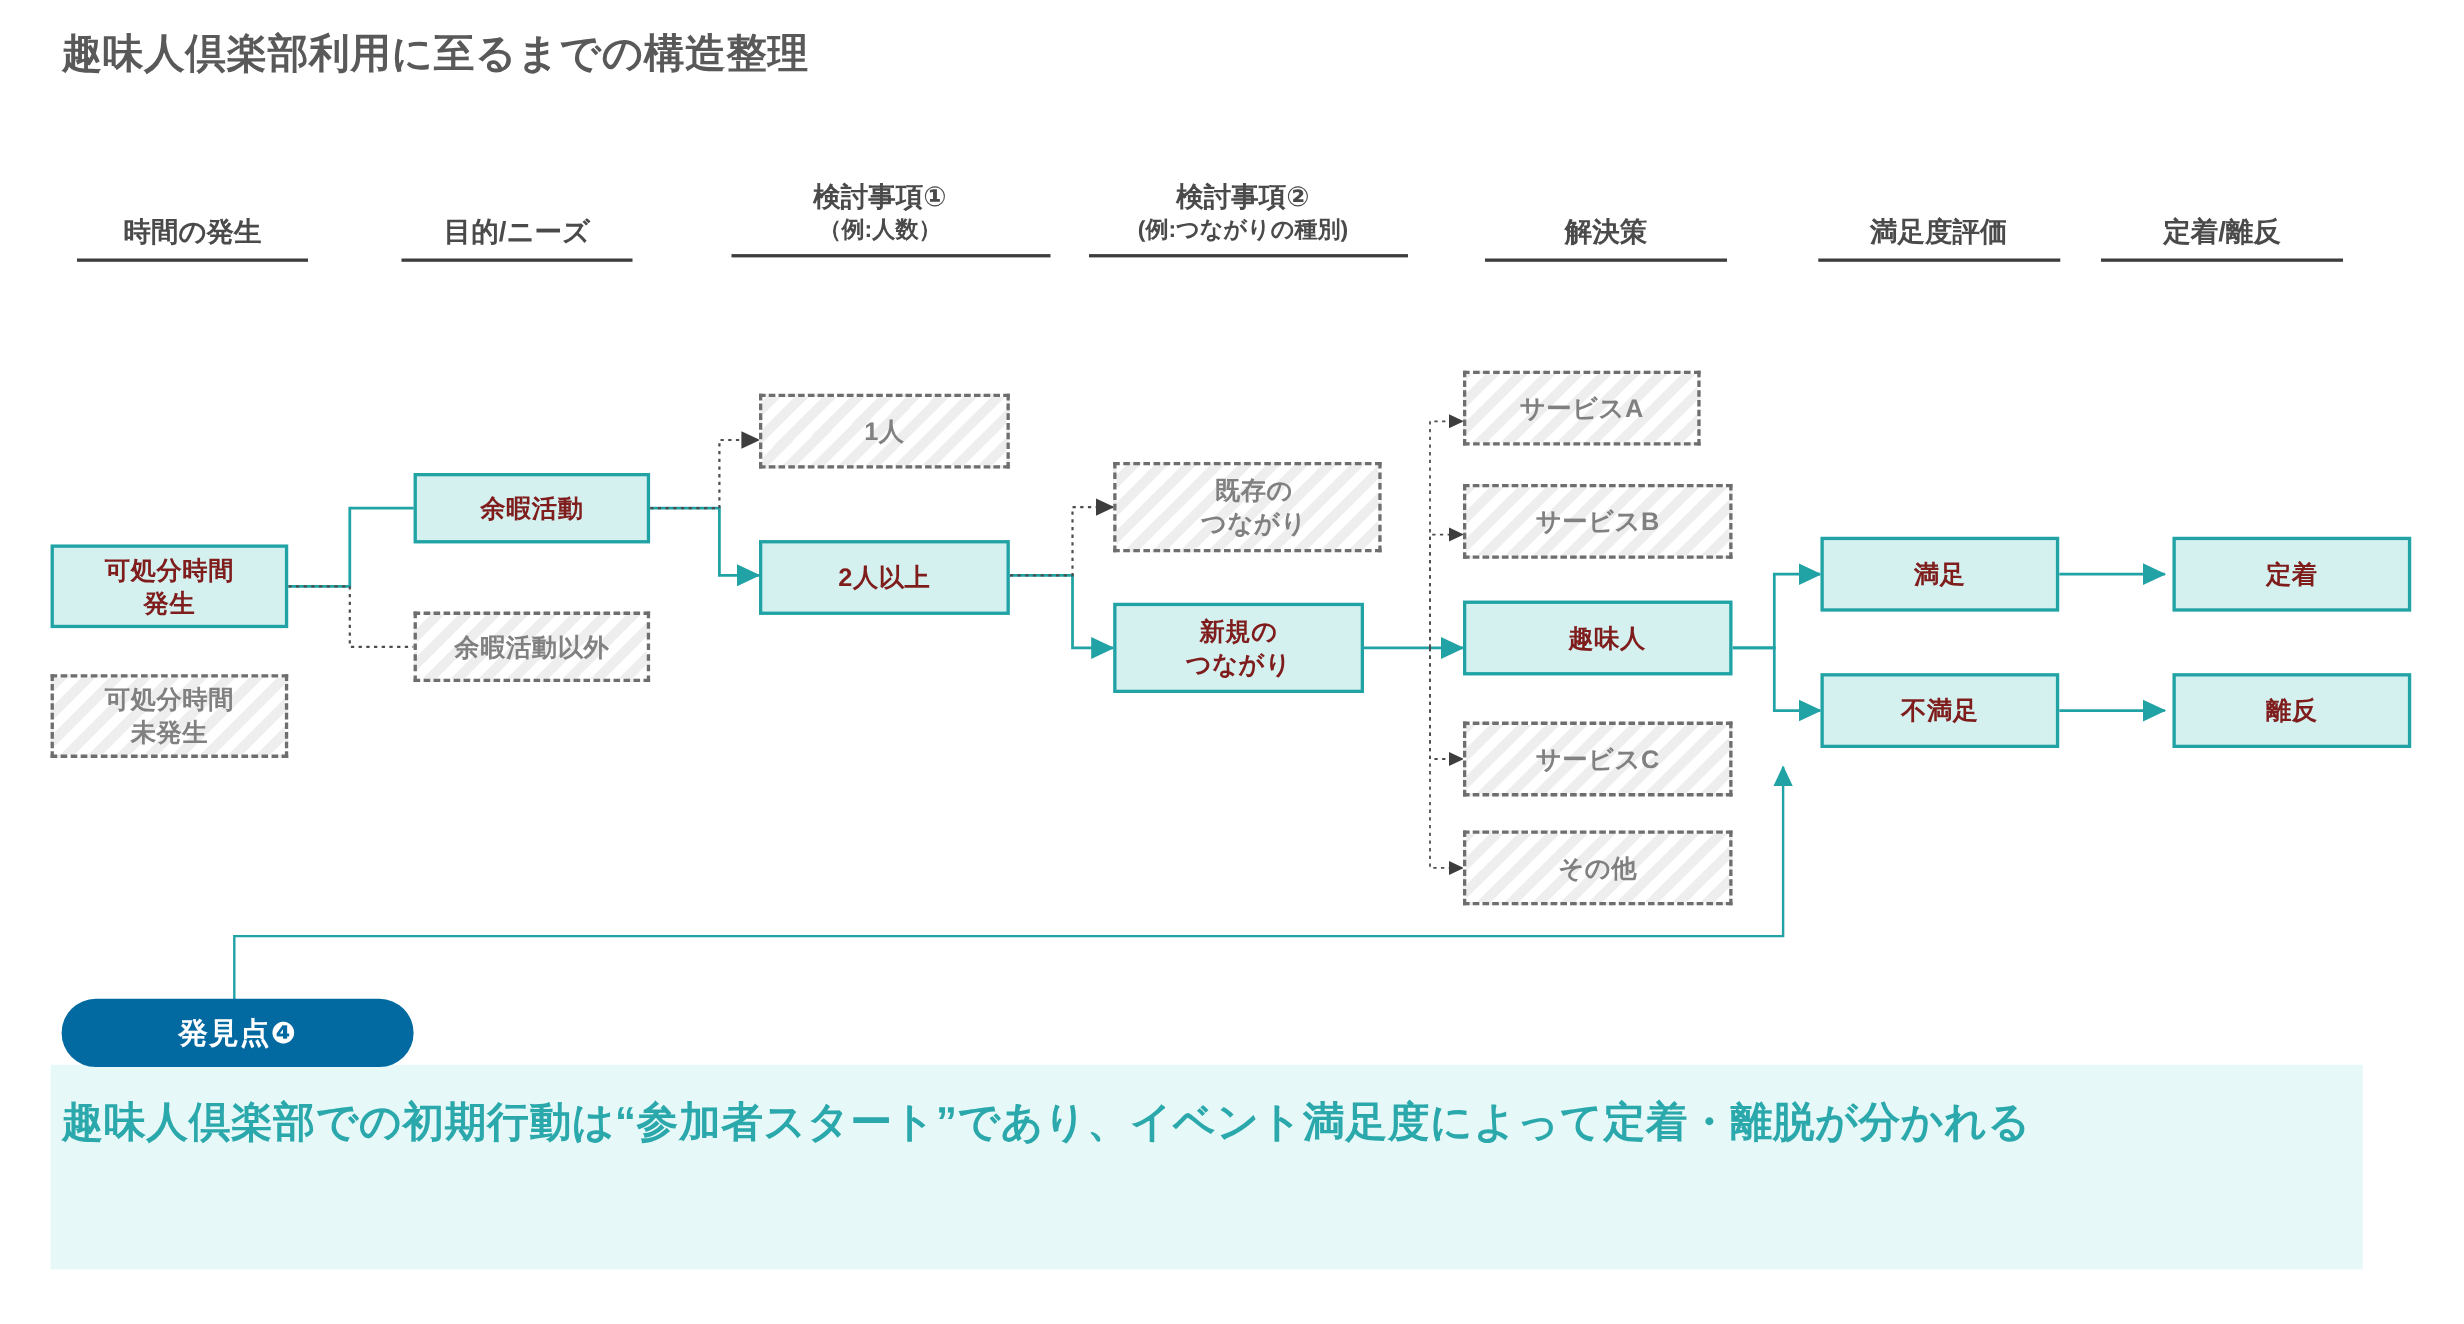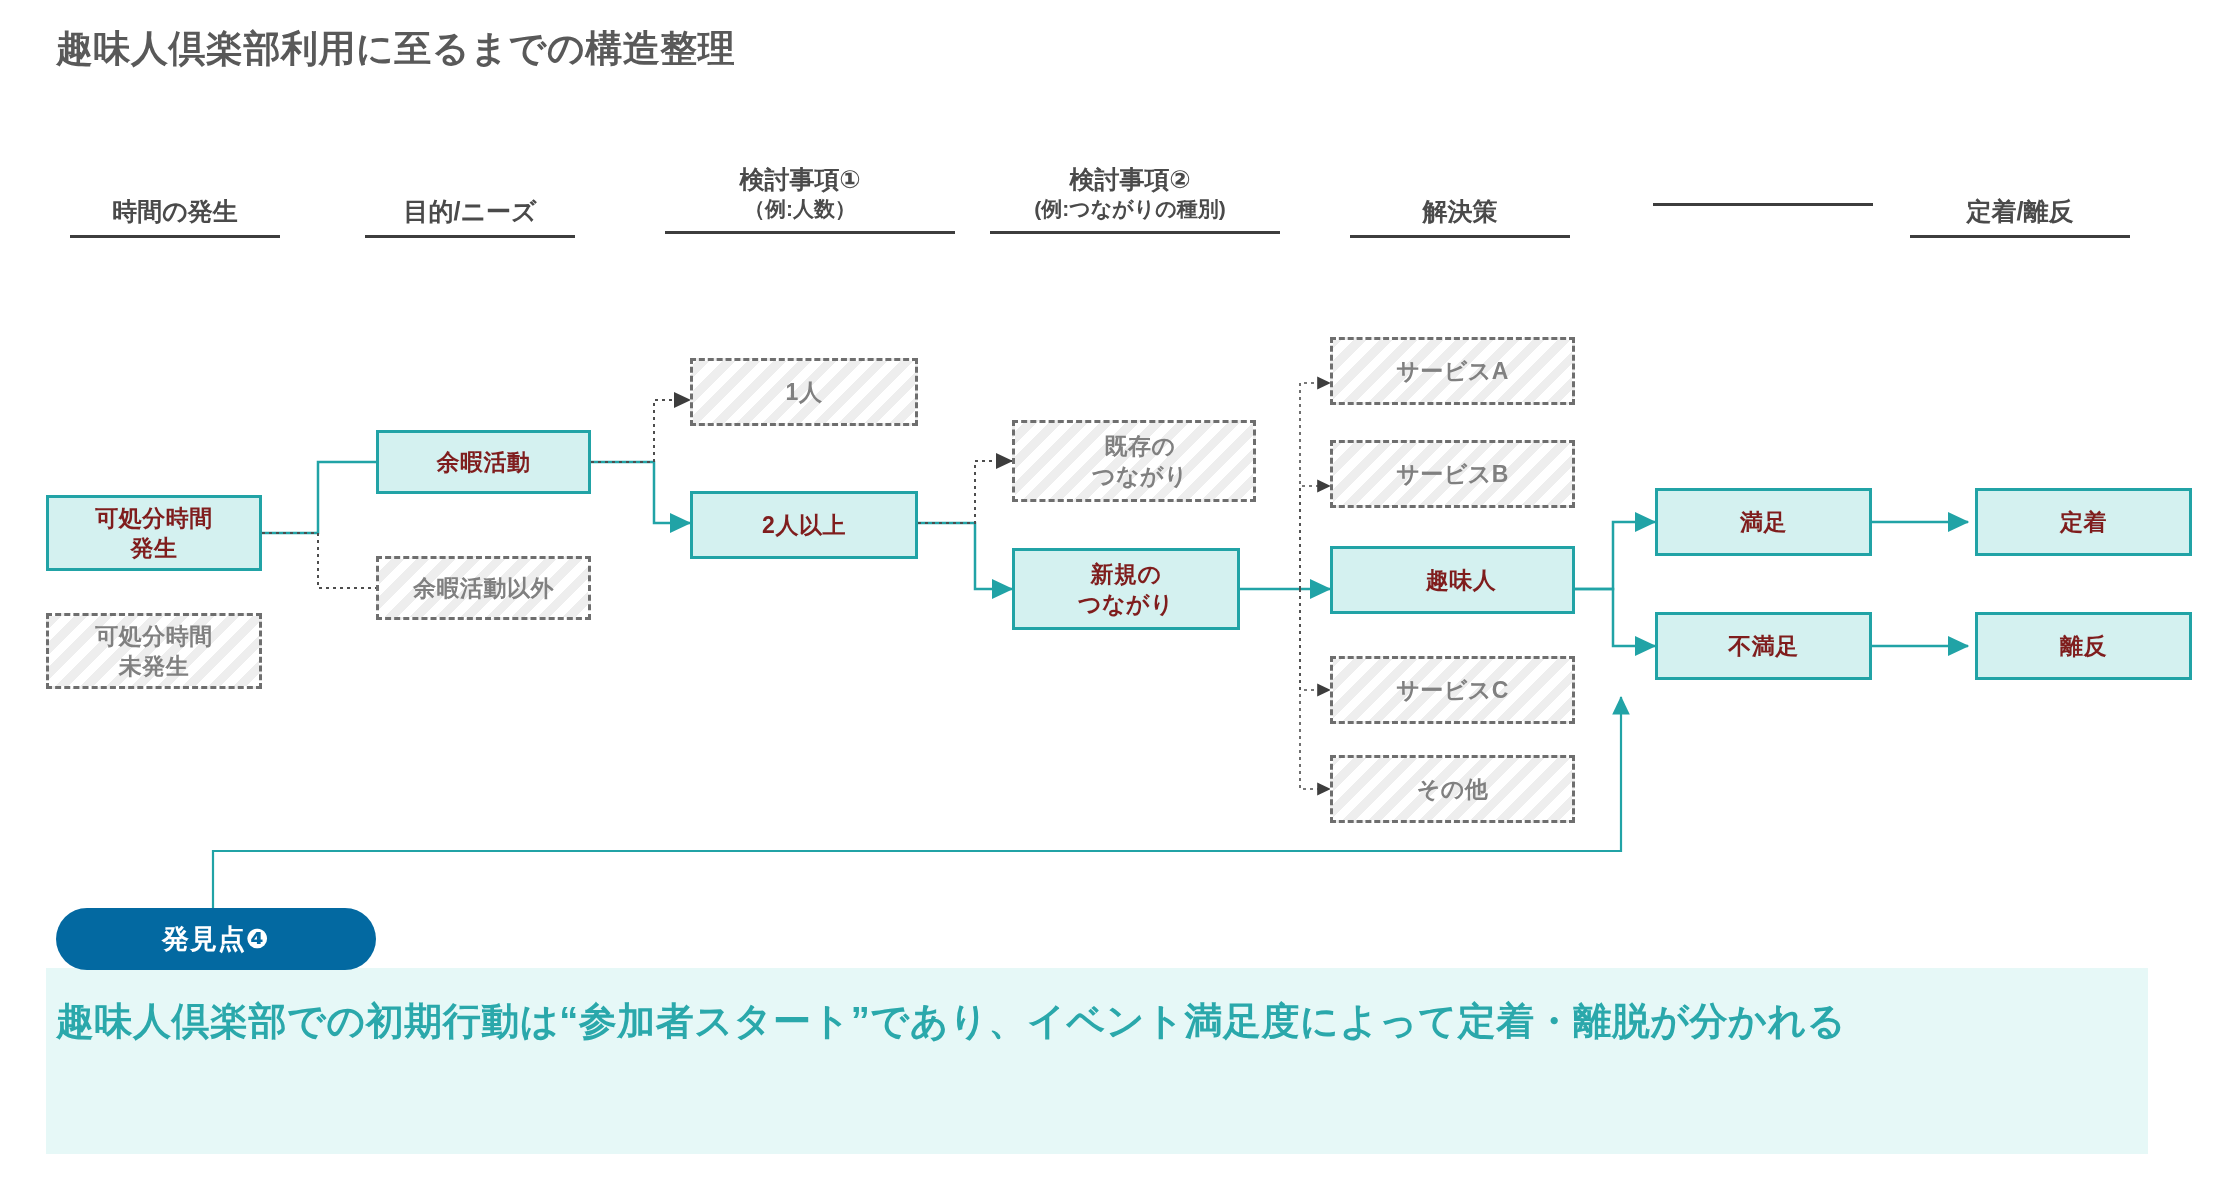--- a/index.html
+++ b/index.html
@@ -165,20 +165,21 @@
   <span class="ch-line2">(例:つながりの種別)</span>
   <span class="ch-rule" style="width:290px;"></span>
 </div>
 
 <div class="col-header" style="left:1320px; top:195px; width:280px;">
   <span class="ch-line1">解決策</span>
   <span class="ch-rule" style="width:220px;"></span>
 </div>
 
 <div class="col-header" style="left:1525px; top:195px; width:475px;">
+  <span class="ch-line1">満足度評価</span>
   <span class="ch-rule" style="width:220px;"></span>
 </div>
 
 <div class="col-header" style="left:1855px; top:195px; width:330px;">
   <span class="ch-line1">定着/離反</span>
   <span class="ch-rule" style="width:220px;"></span>
 </div>
 
 <svg id="connectors" viewBox="0 0 2240 1204">
   <defs>
@@ -239,21 +240,21 @@
   <span class="node-label">2人以上</span>
 </div>
 
 <div class="node inactive" style="left:1012px; top:420px; width:244px; height:82px;padding-left:12px;">
   <span class="node-label">既存の<br>つながり</span>
 </div>
 <div class="node active" style="left:1012px; top:548px; width:228px; height:82px;">
   <span class="node-label">新規の<br>つながり</span>
 </div>
 
-<div class="node inactive" style="left:1330px; top:337px; width:245px; height:68px;">
+<div class="node inactive" style="left:1330px; top:337px; width:216px; height:68px;">
   <span class="node-label">サービスA</span>
 </div>
 <div class="node inactive" style="left:1330px; top:440px; width:245px; height:68px;">
   <span class="node-label">サービスB</span>
 </div>
 <div class="node active" style="left:1330px; top:546px; width:245px; height:68px;padding-left:17px;">
   <span class="node-label">趣味人</span>
 </div>
 <div class="node inactive" style="left:1330px; top:656px; width:245px; height:68px;">
   <span class="node-label">サービスC</span>

